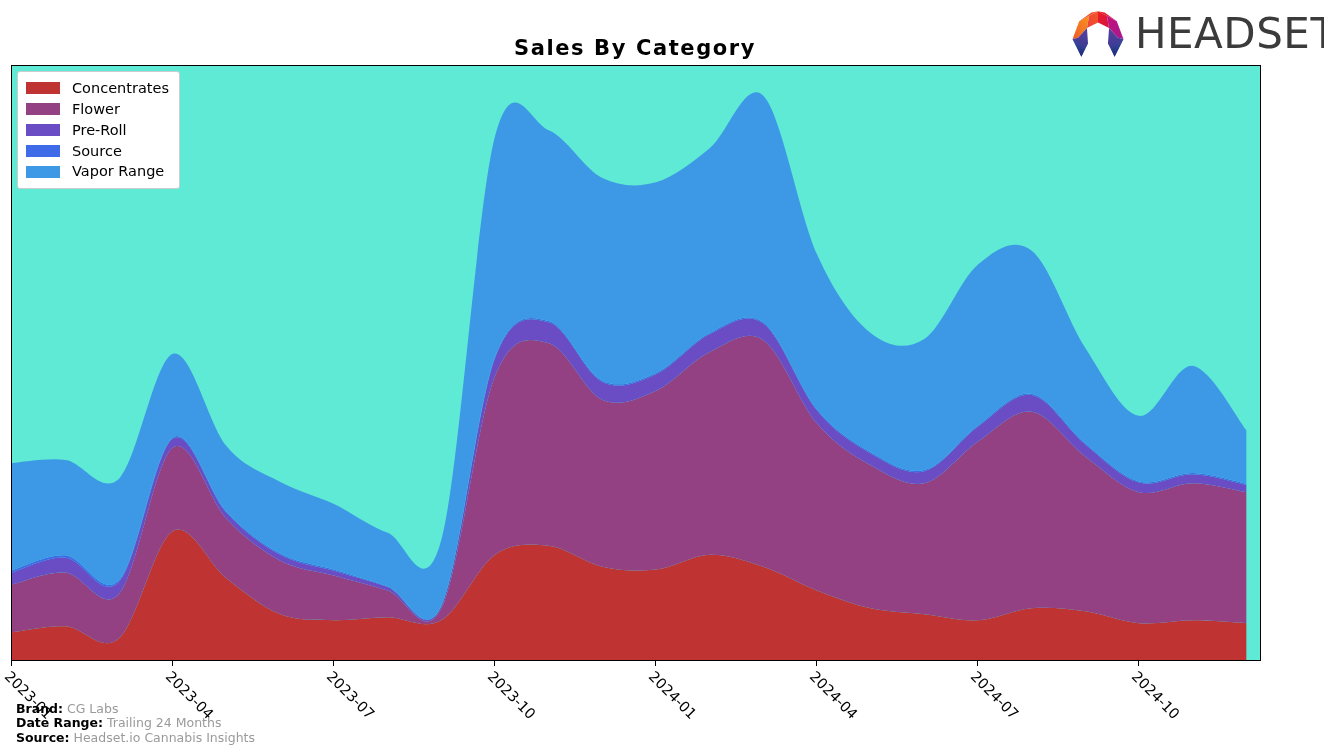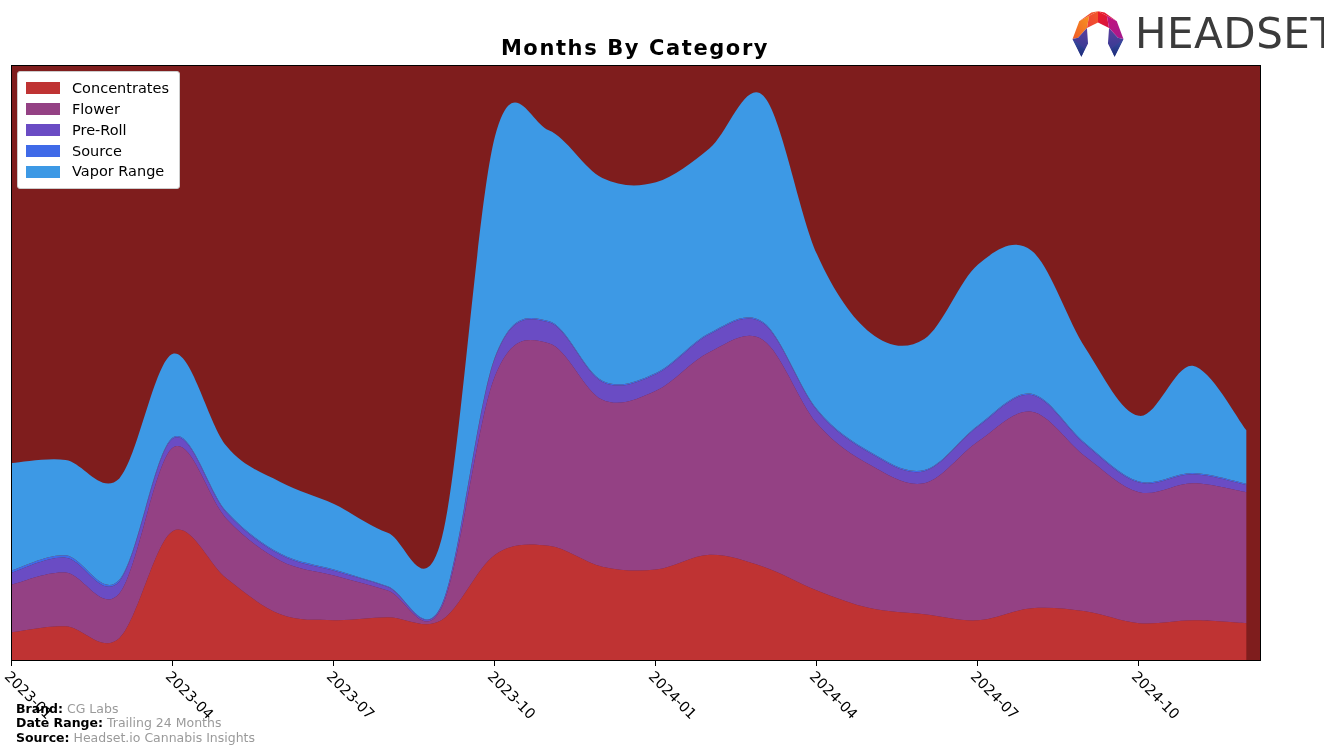--- a/index.html
+++ b/index.html
@@ -57,21 +57,21 @@
   
   .plot-frame {
     position: absolute;
     left: 11px;
     top: 65px;
     width: 1250px;
     height: 596px;
     border: 1.3px solid #000000;
     box-sizing: border-box;
     overflow: hidden;
-    background: #7f1d1d;
+    background: #5eead4;
   }
   .plot-svg {
     position: absolute;
     left: 0; top: 0;
     width: 1250px;
     height: 596px;
     display: block;
   }
 
   
@@ -136,21 +136,21 @@
   }
   .footer-row { white-space: nowrap; }
   .footer-key { font-weight: bold; color: #000000; }
   .footer-val { color: #9a9a9a; }
 </style>
 </head>
 <body>
 
 <div id="root">
 
-  <div class="chart-title">Months By Category</div>
+  <div class="chart-title">Sales By Category</div>
 
   <div class="brand-logo">
     <svg class="brand-mark" viewBox="0 0 100 94">
       <defs>
         <linearGradient id="gA" x1="0" y1="1" x2="1" y2="0">
           <stop offset="0" stop-color="#f05a28"></stop>
             <stop offset="1" stop-color="#f7941e"></stop>
         </linearGradient>
         <linearGradient id="gB" x1="0" y1="1" x2="1" y2="0">
           <stop offset="0" stop-color="#ef4136"></stop>

